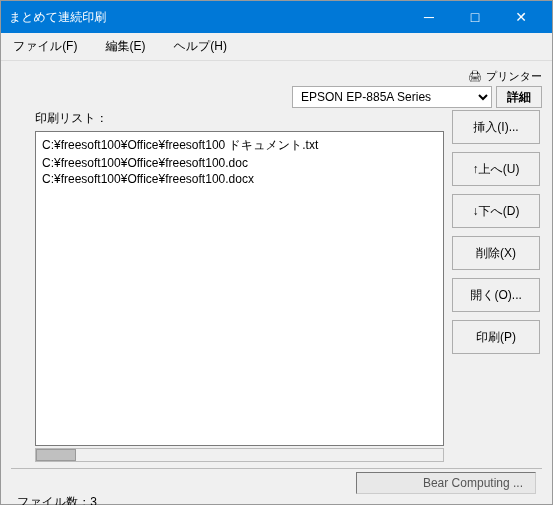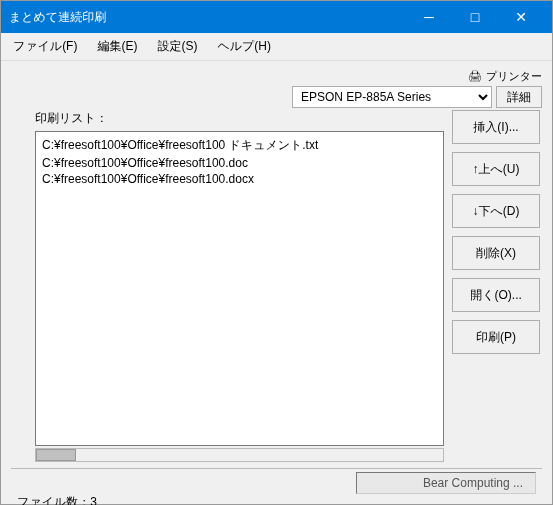--- a/index.html
+++ b/index.html
@@ -55,21 +55,21 @@
       color: white;
       font-size: 14px;
       cursor: pointer;
       display: flex;
       align-items: center;
       justify-content: center;
     }
 
     .menu-bar {
       display: flex;
-      gap: 4px;
+      gap: 12px;
       padding: 2px 4px;
       background: #f0f0f0;
       border-bottom: 1px solid #ddd;
       flex-shrink: 0;
     }
 
     .menu-item {
       padding: 3px 8px;
       cursor: pointer;
       font-size: 12px;
@@ -94,20 +94,21 @@
     }
 
     .detail-btn {
       height: 22px;
       padding: 0 10px;
       font-size: 12px;
       border: 1px solid #adadad;
       background: #f0f0f0;
       cursor: pointer;
       white-space: nowrap;
+      font-weight: bold;
     }
 
     .main-row {
       display: flex;
       flex: 1;
       gap: 8px;
     }
 
     .left-panel {
       display: flex;
@@ -237,21 +238,20 @@
     <div class="title-bar-buttons">
       <button class="title-btn">─</button>
       <button class="title-btn">□</button>
       <button class="title-btn close">✕</button>
     </div>
   </div>
 
   <div class="menu-bar">
     <div class="menu-item">ファイル(F)</div>
     <div class="menu-item">編集(E)</div>
-    <div class="menu-item">設定(S)</div>
     <div class="menu-item">ヘルプ(H)</div>
   </div>
 
   <div class="content-area">
 
     <div class="printer-section">
       <div class="printer-group-label">
         
         <span style="margin-right:4px;">🖨</span><span>プリンター</span>
       </div>

